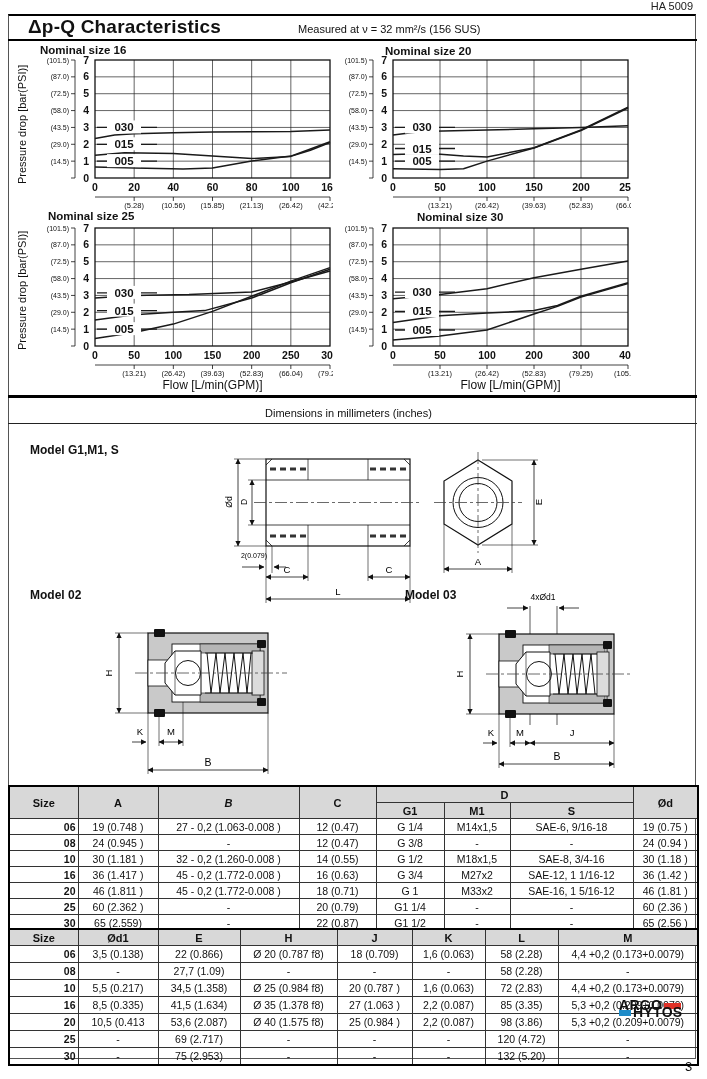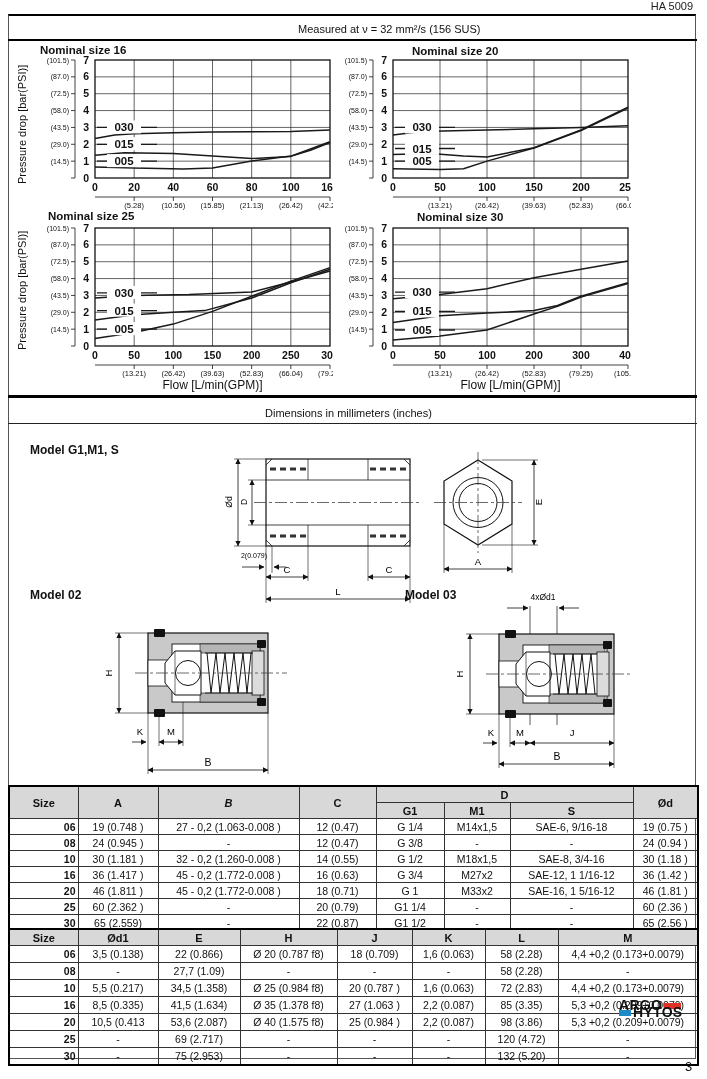--- a/index.html
+++ b/index.html
@@ -31,25 +31,26 @@
   svg text{font-family:"Liberation Sans","DejaVu Sans",sans-serif;}
 </style>
 </head>
 <body style="--brand-red: #e03127; --brand-blue: #1e8bc8;">
 
 <div class="page">
 
   <div class="abs ha">HA 5009</div>
   <div class="abs frame"></div>
 
+  <div class="abs h1" style="left:28px;top:16px;">Δp-Q Characteristics</div>
   <div class="abs sub" style="left:298px;top:23px;">Measured at ν = 32 mm²/s (156 SUS)</div>
   <div class="abs rule" style="top:39px;height:2px;"></div>
 
   <div class="abs ctitle" style="left:40px;top:44px;">Nominal size 16</div>
-  <div class="abs ctitle" style="left:385px;top:45px;margin-left:27px;">Nominal size 20</div>
+  <div class="abs ctitle" style="left:385px;top:45px;">Nominal size 20</div>
   <div class="abs ctitle" style="left:40px;top:210px;padding-left:8px;">Nominal size 25</div>
   <div class="abs ctitle" style="left:385px;top:211px;padding-left:32px;">Nominal size 30</div>
 
   <div class="abs ylab" style="top:58px;">Pressure drop [bar(PSI)]</div>
   <div class="abs ylab" style="top:224px;">Pressure drop [bar(PSI)]</div>
 
   <svg class="abs" style="left:23px;top:52px;" width="310" height="160">
       <line x1="72" y1="109.14285714285714" x2="307" y2="109.14285714285714" stroke="#222" stroke-width="0.7"></line>
       <line x1="72" y1="92.28571428571428" x2="307" y2="92.28571428571428" stroke="#222" stroke-width="0.7"></line>
       <line x1="72" y1="75.42857142857143" x2="307" y2="75.42857142857143" stroke="#222" stroke-width="0.7"></line>

